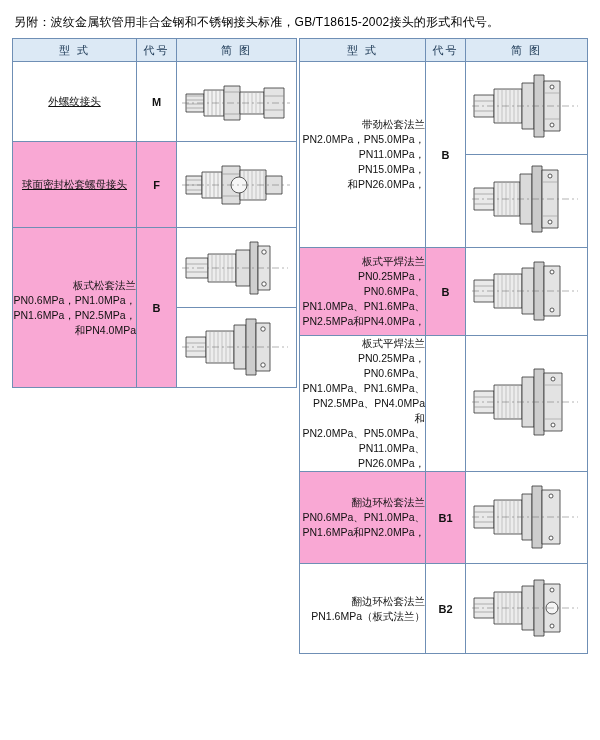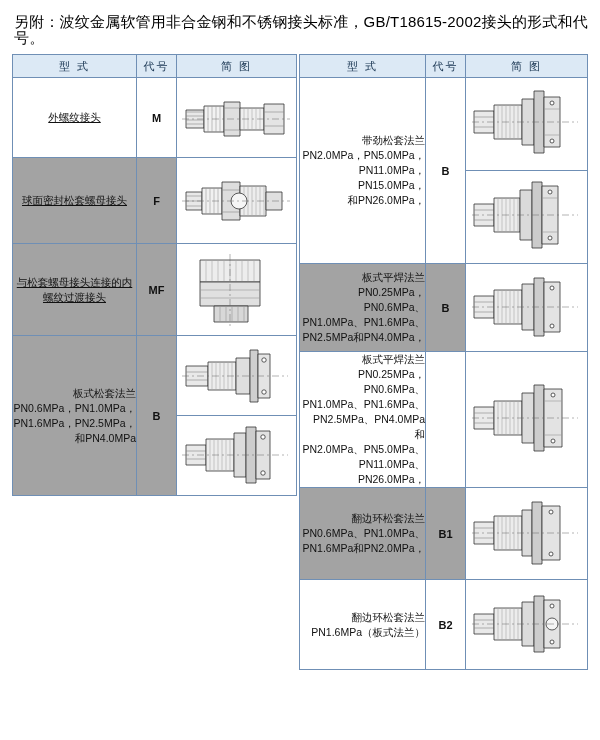--- a/index.html
+++ b/index.html
@@ -16,21 +16,21 @@
     overflow: hidden;
   }
   .page {
     width: 600px;
     height: 740px;
     position: relative;
     box-sizing: border-box;
     padding: 14px 12px 0 12px;
   }
   .doc-title {
-    font-size: 15px;
+    font-size: 12px;
     line-height: 16px;
     color: #000000;
     margin: 0 0 8px 2px;
     letter-spacing: 0.2px;
   }
   .tables {
     display: flex;
     flex-direction: row;
     align-items: flex-start;
     gap: 0px;
@@ -79,21 +79,21 @@
     font-size: 11px;
     font-weight: bold;
     color: #111;
   }
   td.fig {
     text-align: center;
     background: #ffffff;
     padding: 2px 0;
   }
   .tint {
-    background: #a3a3a3;
+    background: #f9a8d4;
   }
   .white {
     background: #ffffff;
   }
   .fig-box {
     width: 118px;
     margin: 0 auto;
     display: block;
   }
   svg { display: block; margin: 0 auto; }
@@ -160,37 +160,20 @@
                 <path d="M66 24 L66 54 M70 24 L70 54 M74 24 L74 54 M78 24 L78 54 M82 24 L82 54 M86 24 L86 54" stroke="#aaa" stroke-width="0.6"></path>
                 <path d="M88 30 L104 30 L104 48 L88 48 Z" fill="#e0e0e0"></path>
                 <circle cx="61" cy="39" r="8" fill="#f6f6f6"></circle>
                 <path d="M4 39 L112 39" stroke="#666" stroke-width="0.5" stroke-dasharray="7 3 2 3"></path>
               </g>
             </svg>
           </td>
         </tr>
 
 
-        <tr style="height:92px">
-          <td class="type center tint" style="white-space:pre-line">与松套螺母接头连接的内螺纹过渡接头</td>
-          <td class="code tint">MF</td>
-          <td class="fig">
-            <svg class="fig-box" width="118" height="84" viewBox="0 0 118 84">
-              <g stroke="#333" fill="none" stroke-width="0.8">
-                <path d="M22 12 L82 12 L82 34 L22 34 Z" fill="#ededed"></path>
-                <path d="M28 12 L28 34 M34 12 L34 34 M40 12 L40 34 M46 12 L46 34 M52 12 L52 34 M58 12 L58 34 M64 12 L64 34 M70 12 L70 34 M76 12 L76 34" stroke="#aaa" stroke-width="0.6"></path>
-                <path d="M22 34 L82 34 L82 58 L22 58 Z" fill="#e0e0e0"></path>
-                <path d="M22 42 L82 42 M22 50 L82 50" stroke="#999" stroke-width="0.6"></path>
-                <path d="M36 58 L70 58 L70 74 L36 74 Z" fill="#d8d8d8"></path>
-                <path d="M42 58 L42 74 M48 58 L48 74 M54 58 L54 74 M60 58 L60 74 M66 58 L66 74" stroke="#999" stroke-width="0.6"></path>
-                <path d="M52 6 L52 80" stroke="#666" stroke-width="0.5" stroke-dasharray="7 3 2 3"></path>
-              </g>
-            </svg>
-          </td>
-        </tr>
 
 
         <tr style="height:160px">
           <td class="type tint" style="white-space:pre-line">板式松套法兰
 PN0.6MPa，PN1.0MPa，
 PN1.6MPa，PN2.5MPa，
 和PN4.0MPa</td>
           <td class="code tint">B</td>
           <td class="fig" style="padding:0">
             <div style="border-bottom:1px solid #6f8fb5;padding:3px 0;">

